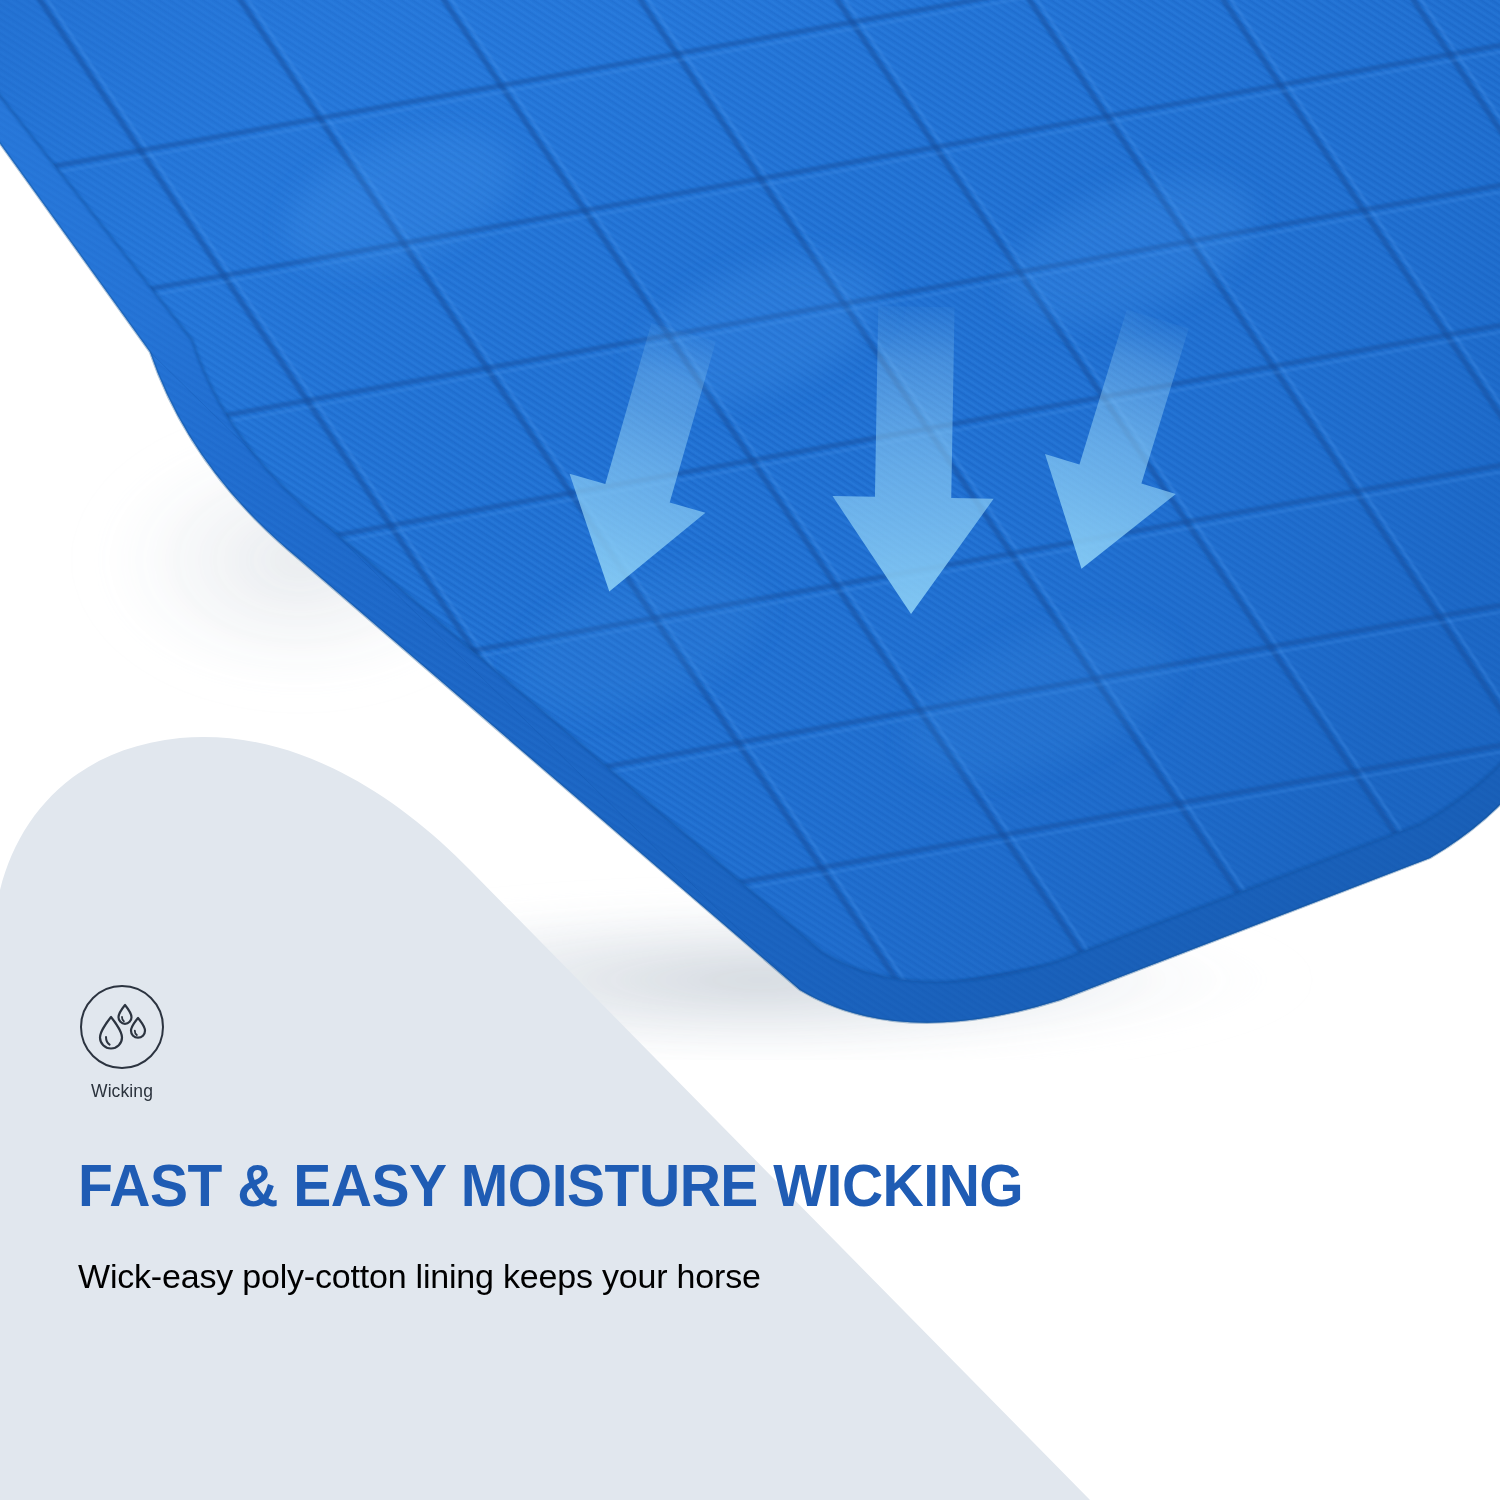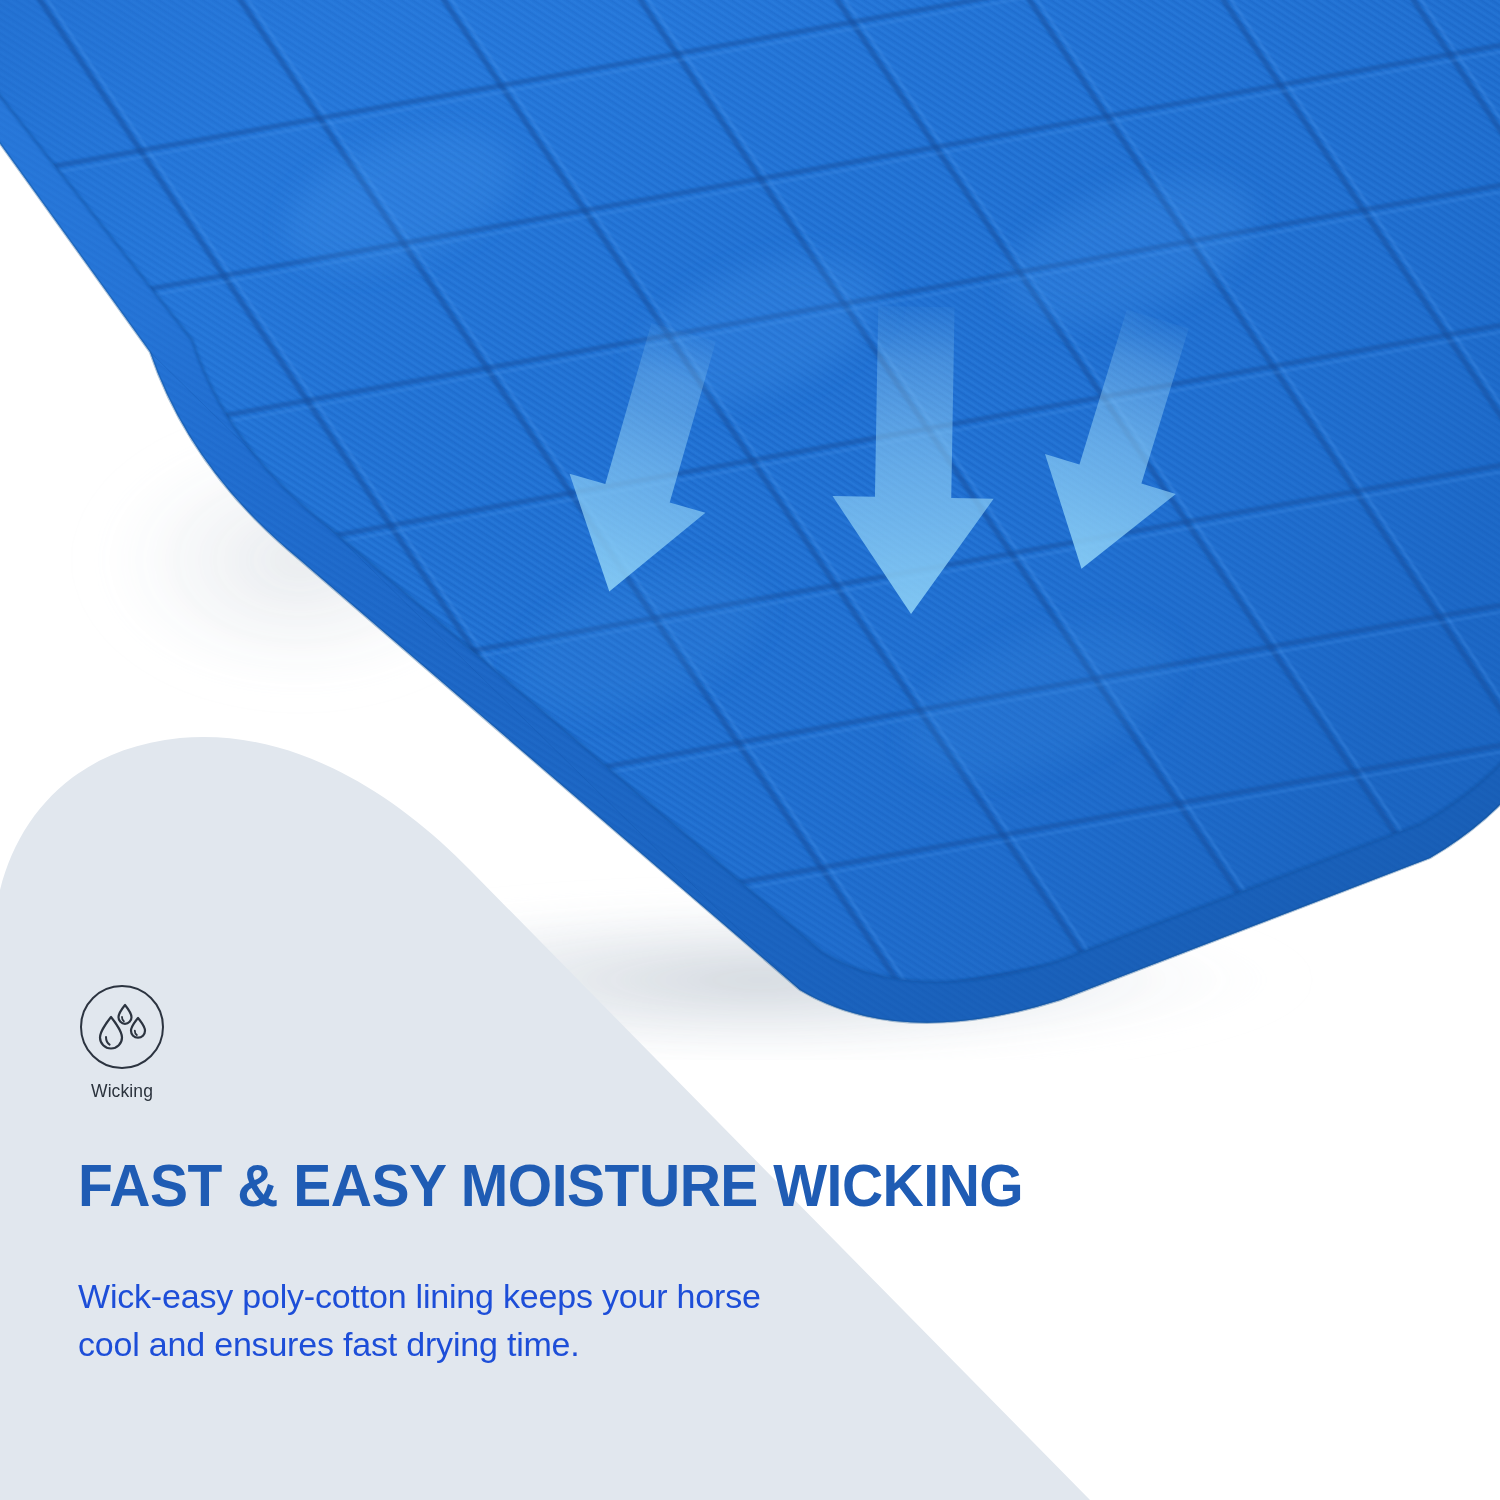--- a/index.html
+++ b/index.html
@@ -51,23 +51,22 @@
     transform-origin:left center;
     white-space:nowrap;
     line-height:1;
   }
 
   .subcopy {
     position:absolute; left:78px; top:612px;
     width:760px;
     font-size:34px;
     line-height:1.42;
-    color:#1d4ed8;
+    color:#000000;
     letter-spacing:-0.2px;
-    margin-top:20px;
   }
   .subcopy .ln { display:block; }
 </style>
 </head>
 <body>
 
 <div id="stage">
 
   <div class="photo-area">
     <svg class="pad-svg" viewBox="0 0 1500 1060" preserveAspectRatio="none">
@@ -298,17 +297,16 @@
         <div class="badge-label">Wicking</div>
       </div>
 
 
     </div>
 
     <div class="headline">FAST &amp; EASY MOISTURE WICKING</div>
 
     <div class="subcopy">
       <span class="ln">Wick-easy poly-cotton lining keeps your horse</span>
-      <span class="ln">cool and ensures fast drying time.</span>
     </div>
 
   </div>
 </div>
 
 </body></html>

